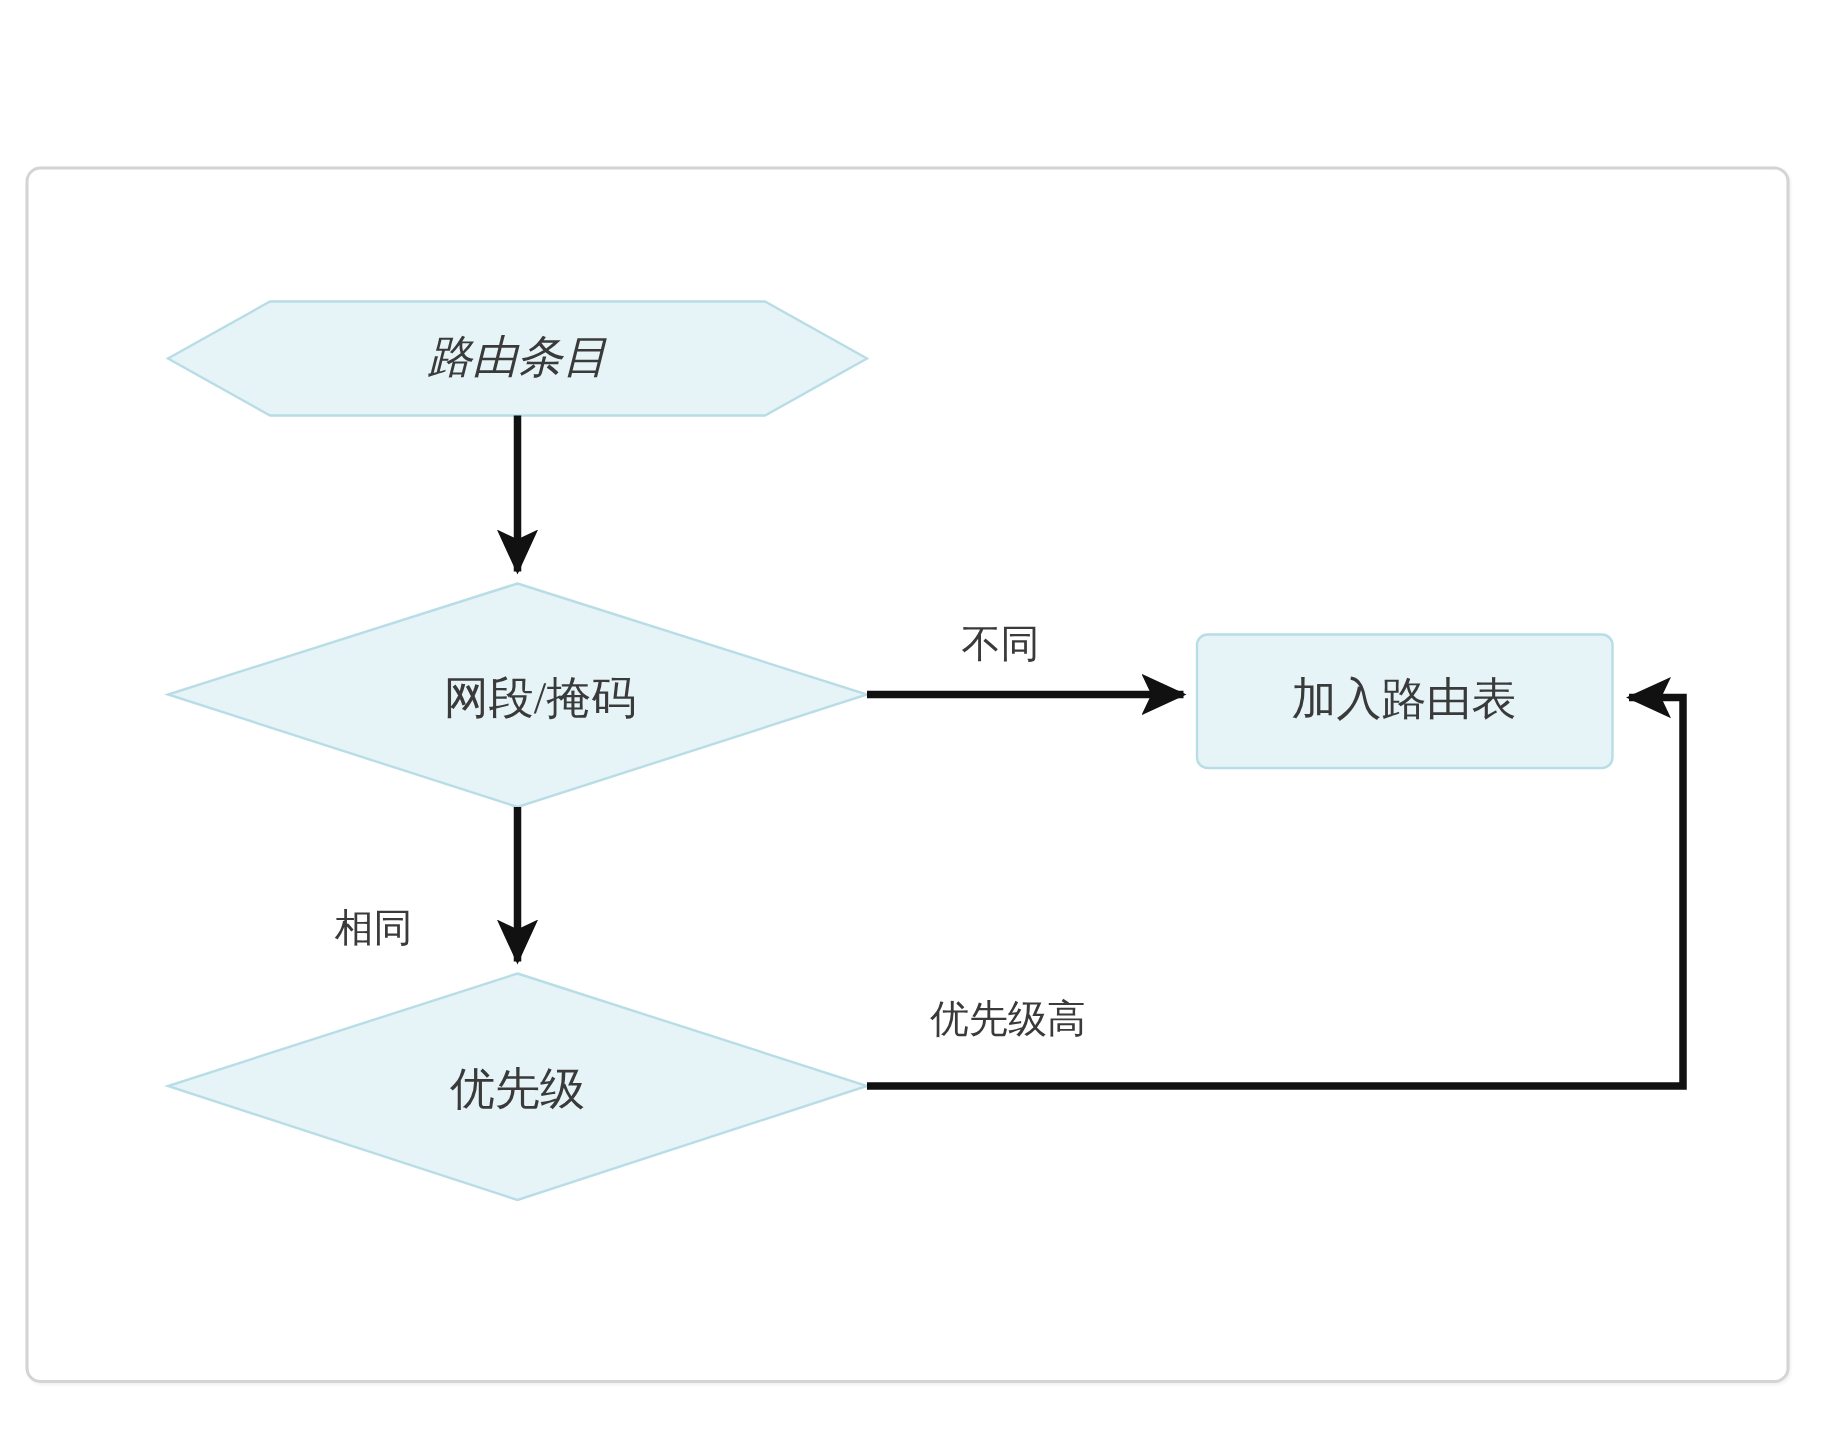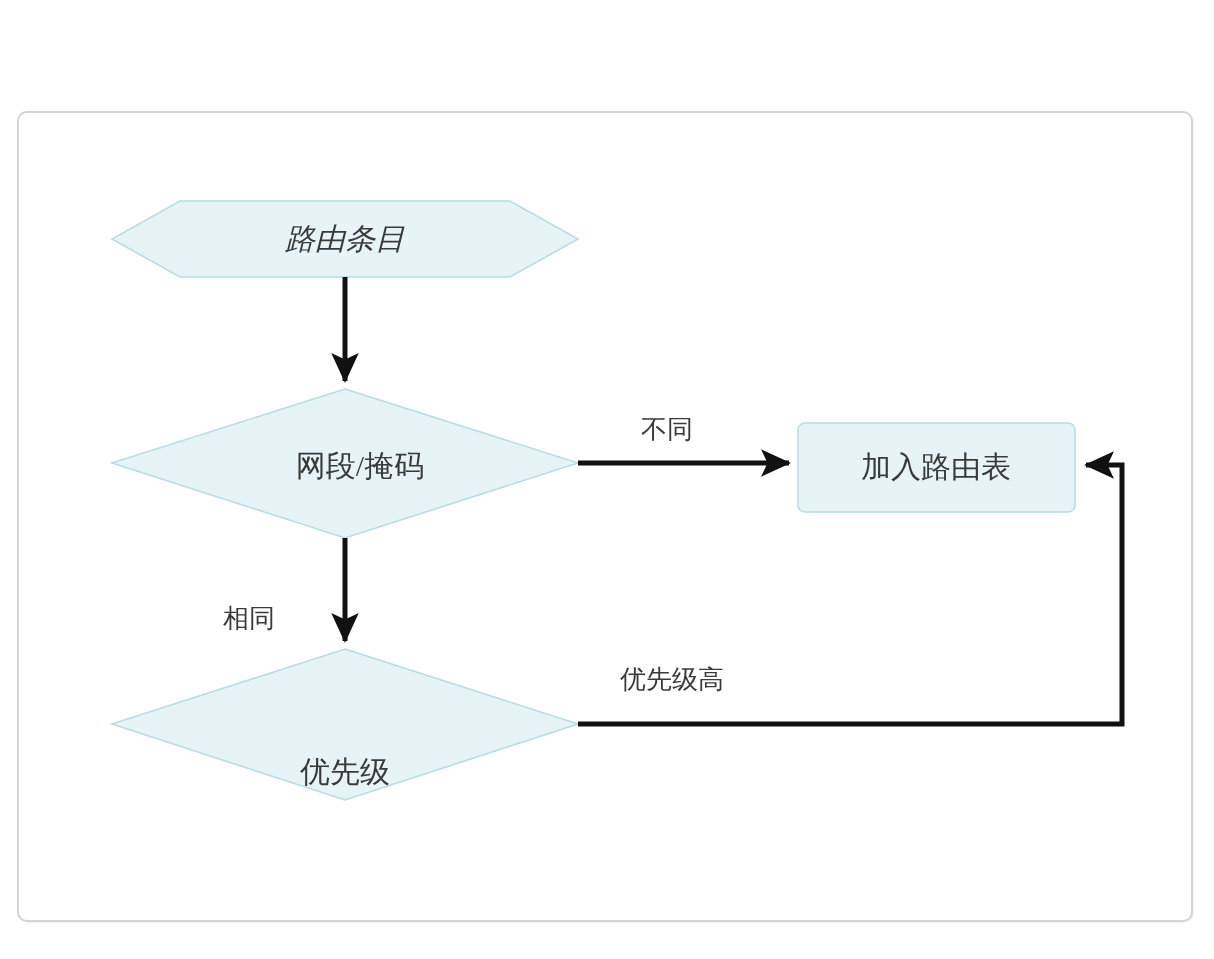--- a/index.html
+++ b/index.html
@@ -129,21 +129,21 @@
 
     <path class="connector" d="M578,724 L1122,724 L1122,465 L1086,465" marker-end="url(#arrowhead)"></path>
   </svg>
 
   <div class="node-label" style="left:345px; top:239px;font-style:italic;">路由条目</div>
 
   <div class="node-label" style="left:360px; top:466px;">网段/掩码</div>
 
   <div class="node-label" style="left:936px; top:467px;">加入路由表</div>
 
-  <div class="node-label" style="left:345px; top:727px;margin-top:45px;">优先级</div>
+  <div class="node-label" style="left:345px; top:727px;">优先级</div>
 
   <div class="edge-label" style="left:641px; top:417px;">不同</div>
 
   <div class="edge-label" style="left:223px; top:566px;margin-top:40px;">相同</div>
 
   <div class="edge-label" style="left:600px; top:667px;margin-left:20px;">优先级高</div>
 
   <div class="hit" style="left:112px; top:201px; width:466px; height:76px;"></div>
   <div class="hit" style="left:112px; top:389px; width:466px; height:149px;"></div>
   <div class="hit" style="left:798px; top:423px; width:277px; height:89px;"></div>

